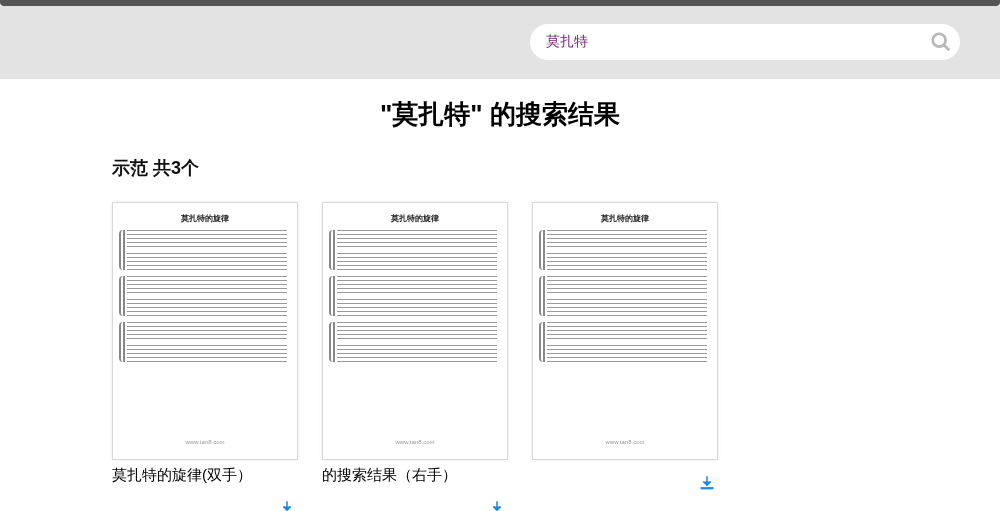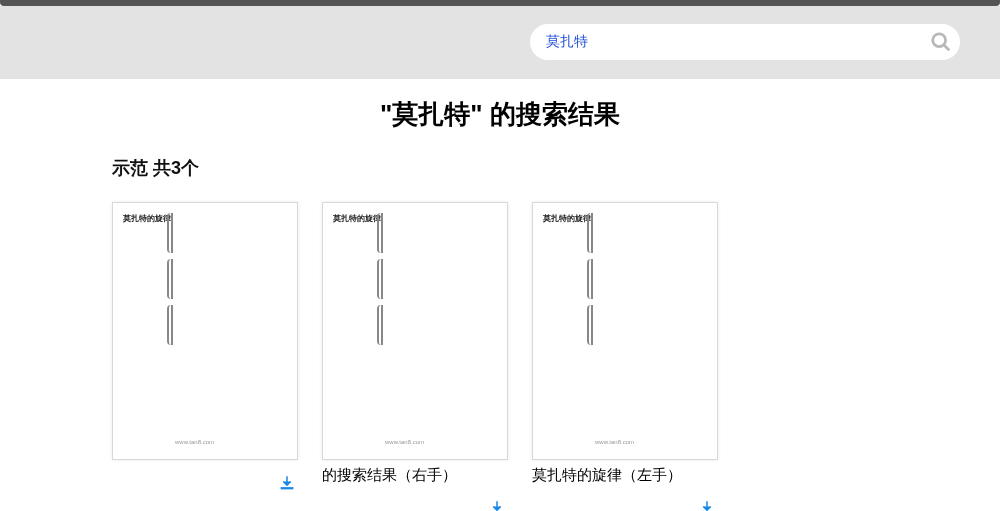--- a/index.html
+++ b/index.html
@@ -30,21 +30,21 @@
     height: 36px;
     display: flex;
     align-items: center;
     padding: 0 40px 0 16px;
   }
   .searchbox input {
     border: none;
     outline: none;
     font-size: 14px;
     width: 100%;
-    color: #1d4ed8;
+    color: #701a75;
     background: transparent;
   }
   .searchbox .icon {
     position: absolute;
     right: 6px;
     top: 50%;
     transform: translateY(-50%);
     width: 26px; height: 26px;
     display: flex; align-items: center; justify-content: center;
   }
@@ -77,21 +77,21 @@
     width: 186px;
   }
   .thumb {
     width: 186px;
     height: 258px;
     border: 1px solid #d8d8d8;
     background: linear-gradient(#fff,#fff);
     box-shadow: 0 0 4px rgba(0,0,0,0.08);
     padding: 10px 10px 14px 10px;
     display: flex;
-    flex-direction: row;
+    flex-direction: column;
   }
   .thumb-title {
     font-size: 8px;
     font-weight: 700;
     text-align: center;
     color: #222;
     margin-bottom: 6px;
   }
   .staves { flex: 0 0 auto; }
   .staff {
@@ -213,20 +213,21 @@
               <div class="line"></div>
               <div class="line"></div>
               <div class="line"></div>
               <div class="line"></div>
               <div class="line"></div>
             </div>
         </div>
       </div>
       <div class="thumb-footer">www.tan8.com</div>
     </div>
+    <div class="card-title">莫扎特的旋律(双手）</div>
     <div class="card-actions">
       <span class="dl-icon">
         <svg viewBox="0 0 24 24">
             <path d="M12 3 L12 14 M7 10 L12 15 L17 10" stroke-width="2" fill="none"></path>
             <rect x="4" y="18" width="16" height="2"></rect>
           </svg>
       </span>
     </div>
   </div>
 
@@ -350,21 +351,20 @@
               <div class="line"></div>
               <div class="line"></div>
               <div class="line"></div>
               <div class="line"></div>
               <div class="line"></div>
             </div>
         </div>
       </div>
       <div class="thumb-footer">www.tan8.com</div>
     </div>
-    <div class="card-title">莫扎特的旋律（左手）</div>
     <div class="card-actions">
       <span class="dl-icon">
         <svg viewBox="0 0 24 24">
             <path d="M12 3 L12 14 M7 10 L12 15 L17 10" stroke-width="2" fill="none"></path>
             <rect x="4" y="18" width="16" height="2"></rect>
           </svg>
       </span>
     </div>
   </div>
 

